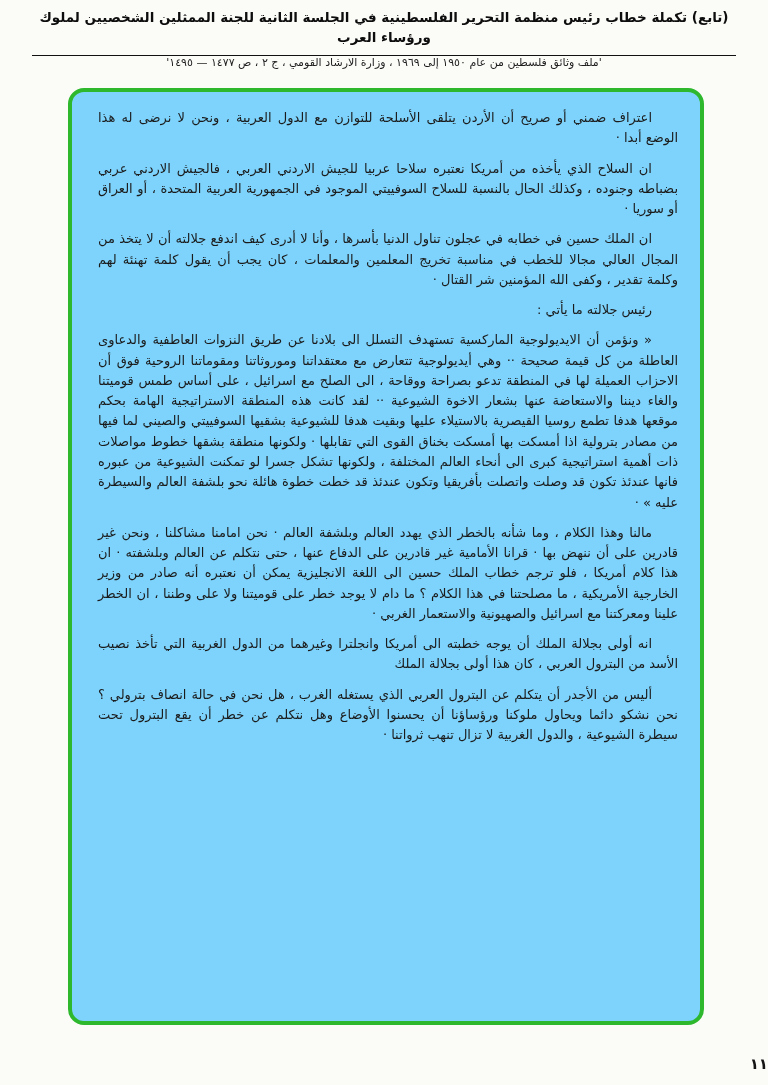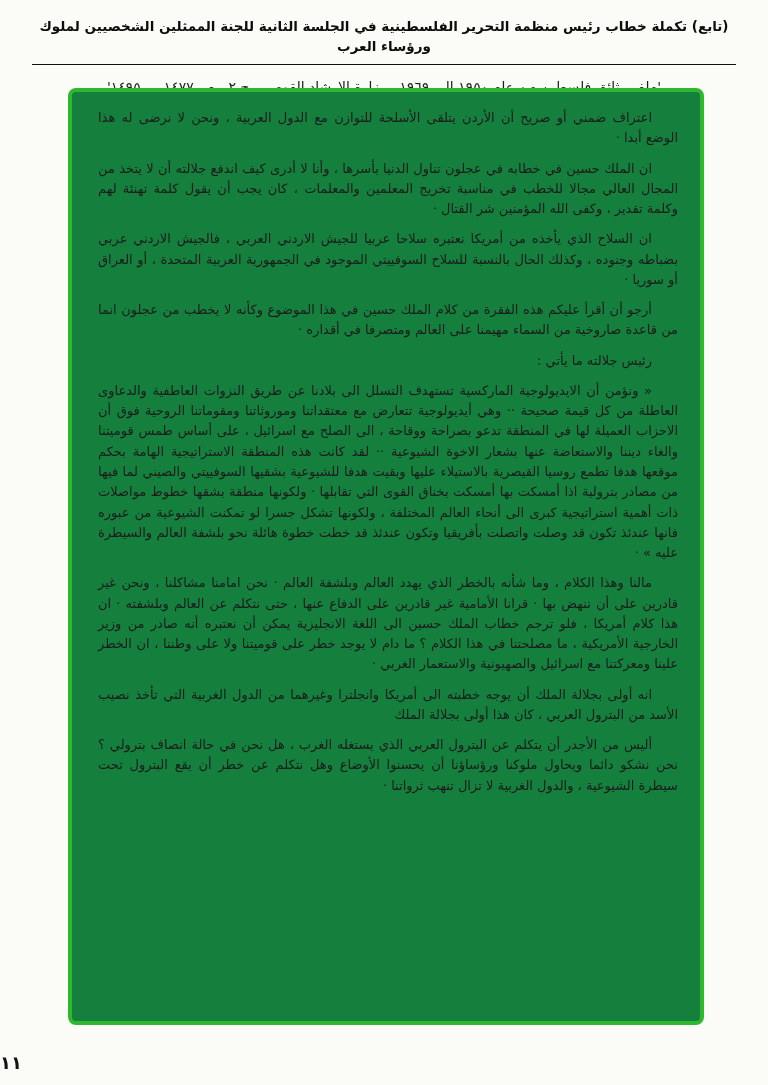--- a/index.html
+++ b/index.html
@@ -9,85 +9,84 @@
   body {
     width: 768px;
     height: 1085px;
     background: #fbfbf8;
     font-family: "DejaVu Sans", sans-serif;
     color: #161616;
     position: relative;
     overflow: hidden;
   }
   .doc-header {
-    padding-top: 16px;
+    padding-top: 7px;
     text-align: center;
   }
   .doc-title {
     font-size: 13.5px;
     font-weight: bold;
     margin: 0 32px;
     line-height: 1.5;
     border-bottom: 1.5px solid #111;
     padding-bottom: 7px;
     direction: rtl;
     color: #0d0d0d;
   }
   .doc-subtitle {
-    font-size: 14px;
-    margin-top: 14px;
+    font-size: 11px;
+    margin-top: 0;
     color: #1e1e1e;
     direction: rtl;
   }
   .text-frame {
     position: absolute;
     left: 68px;
     right: 64px;
     top: 88px;
     bottom: 60px;
     border: 4px solid var(--border-green, #2eb82e);
-    border-radius: 8px;
+    border-radius: 16px;
     padding: 16px 22px 8px 26px;
     box-sizing: border-box;
-    background: #15803d;
+    background: #7dd3fc;
     overflow: hidden;
   }
   .text-frame p {
     direction: rtl;
     text-align: justify;
     font-size: 13px;
     line-height: 1.56;
     margin: 0 0 10px 0;
     text-indent: 26px;
     color: #1b1b1b;
   }
   .doc-footer {
     position: absolute;
     bottom: 12px;
     left: 0;
     right: 0;
-    text-align: left;
-    font-size: 18px;
+    text-align: right;
+    font-size: 15px;
     font-weight: bold;
     color: #141414;
   }
 </style>
 </head>
 <body>
 
 <div class="doc-header">
   <div class="doc-title">(تابع) تكملة خطاب رئيس منظمة التحرير الفلسطينية في الجلسة الثانية للجنة الممثلين الشخصيين لملوك ورؤساء العرب</div>
   <div class="doc-subtitle">'ملف وثائق فلسطين من عام ١٩٥٠ إلى ١٩٦٩ ، وزارة الارشاد القومي ، ج ٢ ، ص ١٤٧٧ — ١٤٩٥'</div>
 </div>
 
 <div class="text-frame">
   <p>اعتراف ضمني أو صريح أن الأردن يتلقى الأسلحة للتوازن مع الدول العربية ، ونحن لا نرضى له هذا الوضع أبدا ·</p>
+  <p>ان السلاح الذي يأخذه من أمريكا نعتبره سلاحا عربيا للجيش الاردني العربي ، فالجيش الاردني عربي بضباطه وجنوده ، وكذلك الحال بالنسبة للسلاح السوفييتي الموجود في الجمهورية العربية المتحدة ، أو العراق أو سوريا ·</p>
   <p>ان الملك حسين في خطابه في عجلون تناول الدنيا بأسرها ، وأنا لا أدرى كيف اندفع جلالته أن لا يتخذ من المجال العالي مجالا للخطب في مناسبة تخريج المعلمين والمعلمات ، كان يجب أن يقول كلمة تهنئة لهم وكلمة تقدير ، وكفى الله المؤمنين شر القتال ·</p>
-  <p>ان السلاح الذي يأخذه من أمريكا نعتبره سلاحا عربيا للجيش الاردني العربي ، فالجيش الاردني عربي بضباطه وجنوده ، وكذلك الحال بالنسبة للسلاح السوفييتي الموجود في الجمهورية العربية المتحدة ، أو العراق أو سوريا ·</p>
-  <p>أرجو أن أقرأ عليكم هذه الفقرة من كلام الملك حسين في هذا الموضوع وكأنه لا يخطب من عجلون انما من قاعدة صاروخية من السماء مهيمنا على العالم ومتصرفا في أقداره ·</p>
   <p>رئيس جلالته ما يأتي :</p>
   <p>« ونؤمن أن الايديولوجية الماركسية تستهدف التسلل الى بلادنا عن طريق النزوات العاطفية والدعاوى العاطلة من كل قيمة صحيحة ·· وهي أيديولوجية تتعارض مع معتقداتنا وموروثاتنا ومقوماتنا الروحية فوق أن الاحزاب العميلة لها في المنطقة تدعو بصراحة ووقاحة ، الى الصلح مع اسرائيل ، على أساس طمس قوميتنا والغاء ديننا والاستعاضة عنها بشعار الاخوة الشيوعية ·· لقد كانت هذه المنطقة الاستراتيجية الهامة بحكم موقعها هدفا تطمع روسيا القيصرية بالاستيلاء عليها وبقيت هدفا للشيوعية بشقيها السوفييتي والصيني لما فيها من مصادر بترولية اذا أمسكت بها أمسكت بخناق القوى التي تقابلها · ولكونها منطقة بشقها خطوط مواصلات ذات أهمية استراتيجية كبرى الى أنحاء العالم المختلفة ، ولكونها تشكل جسرا لو تمكنت الشيوعية من عبوره فانها عندئذ تكون قد وصلت واتصلت بأفريقيا وتكون عندئذ قد خطت خطوة هائلة نحو بلشفة العالم والسيطرة عليه » ·</p>
   <p>مالنا وهذا الكلام ، وما شأنه بالخطر الذي يهدد العالم وبلشفة العالم · نحن امامنا مشاكلنا ، ونحن غير قادرين على أن ننهض بها · قرانا الأمامية غير قادرين على الدفاع عنها ، حتى نتكلم عن العالم وبلشفته · ان هذا كلام أمريكا ، فلو ترجم خطاب الملك حسين الى اللغة الانجليزية يمكن أن نعتبره أنه صادر من وزير الخارجية الأمريكية ، ما مصلحتنا في هذا الكلام ؟ ما دام لا يوجد خطر على قوميتنا ولا على وطننا ، ان الخطر علينا ومعركتنا مع اسرائيل والصهيونية والاستعمار الغربي ·</p>
   <p>انه أولى بجلالة الملك أن يوجه خطبته الى أمريكا وانجلترا وغيرهما من الدول الغربية التي تأخذ نصيب الأسد من البترول العربي ، كان هذا أولى بجلالة الملك</p>
   <p>أليس من الأجدر أن يتكلم عن البترول العربي الذي يستغله الغرب ، هل نحن في حالة انصاف بترولي ؟ نحن نشكو دائما ويحاول ملوكنا ورؤساؤنا أن يحسنوا الأوضاع وهل نتكلم عن خطر أن يقع البترول تحت سيطرة الشيوعية ، والدول الغربية لا تزال تنهب ثرواتنا ·</p>
 </div>
 
 <div class="doc-footer">١١</div>
 
 </body></html>

